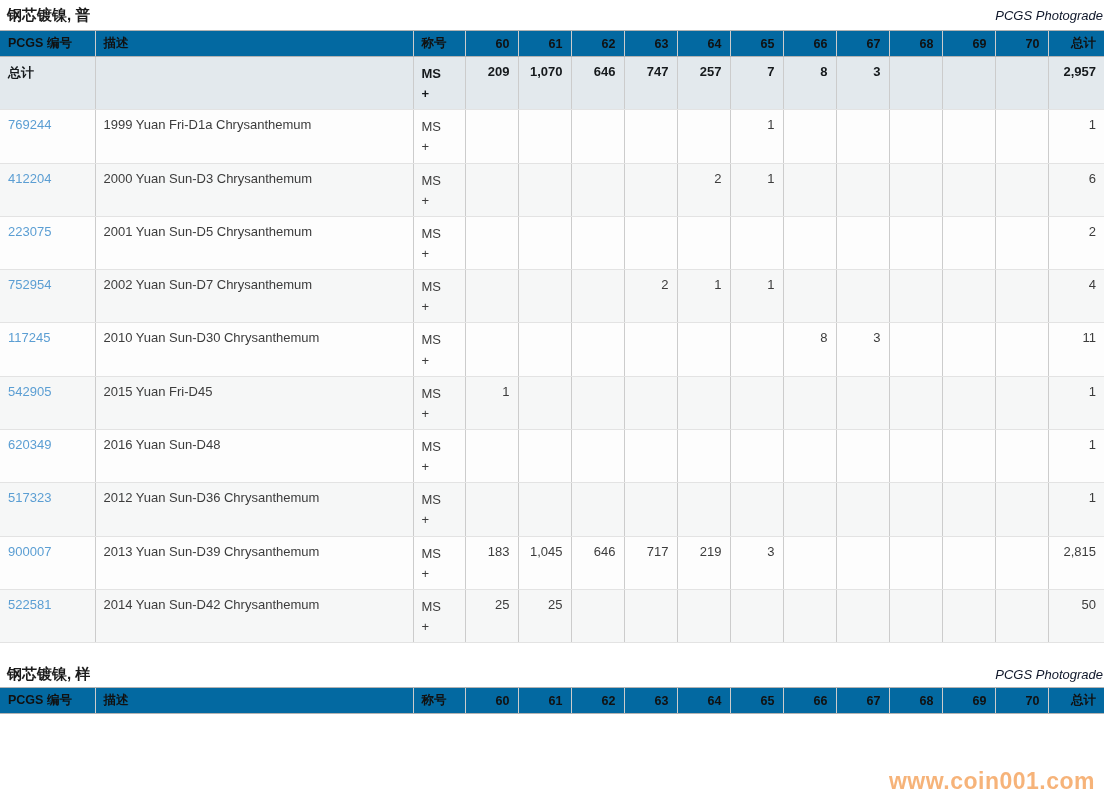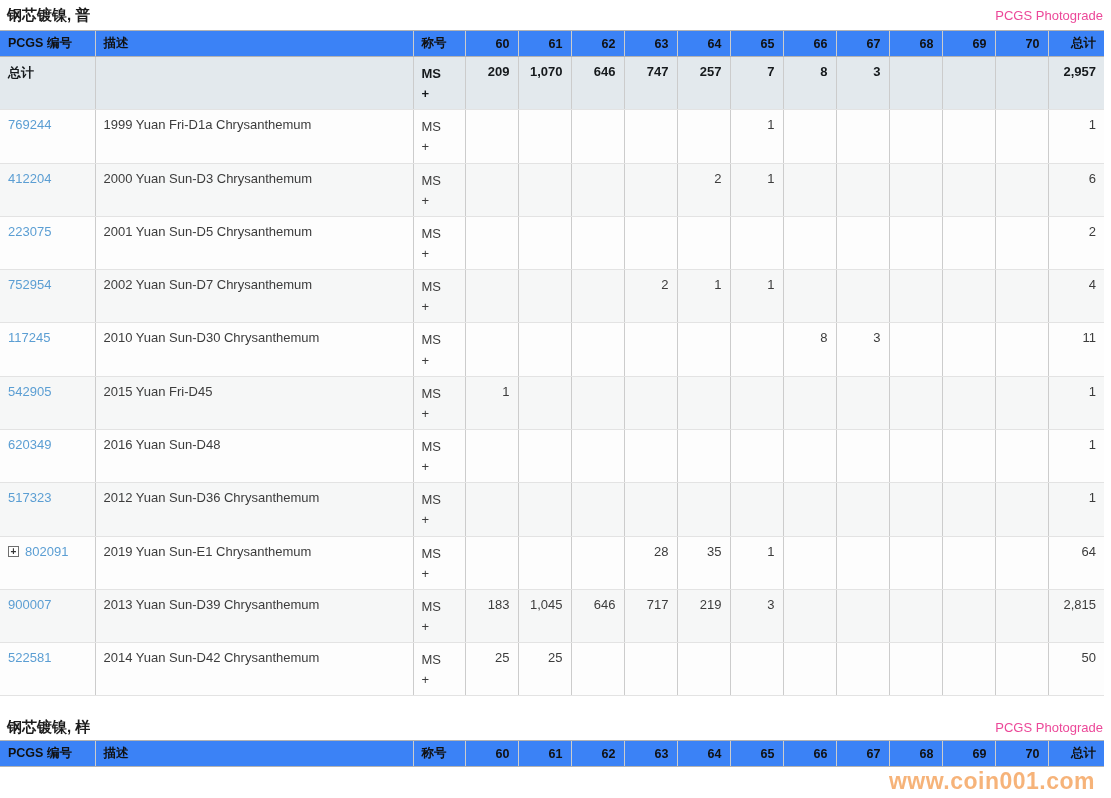--- a/index.html
+++ b/index.html
@@ -4,31 +4,31 @@
 <style>
   * { box-sizing: border-box; margin: 0; padding: 0; }
   html, body { width: 1111px; background: #ffffff; font-family: "Liberation Sans", "DejaVu Sans", sans-serif; }
   body { position: relative; height: 798px; overflow: hidden; }
 
   .section-head {
     display: flex; justify-content: space-between; align-items: center;
     padding: 7px 8px 6px 7px; height: 30px;
   }
   .section-title { font-size: 15px; font-weight: bold; color: #1b1b1b; }
-  .photograde-link { font-size: 13px; color: #ec4899; text-decoration: none; cursor: pointer; }
+  .photograde-link { font-size: 13px; color: #0f172a; text-decoration: none; cursor: pointer; font-style: italic; }
 
   table { border-collapse: collapse; table-layout: fixed; width: 1104px; font-size: 13px; }
   th, td { border-left: 1px solid #cccccc; vertical-align: top; }
   th:first-child, td:first-child { border-left: none; }
 
   thead th {
     border-top: 1px solid #b3b3b3; border-bottom: 1px solid #b3b3b3;
     font-size: 12.5px; font-weight: bold; color: #111111;
     text-align: left; padding: 4px 8px; height: 23px; vertical-align: middle;
-    background: #3b82f6;
+    background: #0369a1;
   }
   thead th.num { text-align: right; }
 
   th:nth-child(1)  { width: 95px; }
   th:nth-child(2)  { width: 318px; }
   th:nth-child(3)  { width: 52px; margin-left: 43px; }
   th:nth-child(n+4){ width: 53px; padding-left: 8px; }
   th:nth-child(15) { width: 56px; }
 
   td { padding: 7px 8px 5px 8px; color: #3c3c3c; border-bottom: 1px solid #e3e3e3; }
@@ -243,38 +243,20 @@
           <td class="num"></td>
           <td class="num"></td>
           <td class="num"></td>
           <td class="num"></td>
           <td class="num"></td>
           <td class="num"></td>
           <td class="num"></td>
           <td class="num">1</td>
         </tr>
         <tr class="data-row">
-          <td><span class="expand-icon">+</span><a class="cert-link">802091</a></td>
-          <td>2019 Yuan Sun-E1 Chrysanthemum</td>
-          <td class="desig">MS
-+</td>
-          <td class="num"></td>
-          <td class="num"></td>
-          <td class="num"></td>
-          <td class="num">28</td>
-          <td class="num">35</td>
-          <td class="num">1</td>
-          <td class="num"></td>
-          <td class="num"></td>
-          <td class="num"></td>
-          <td class="num"></td>
-          <td class="num"></td>
-          <td class="num">64</td>
-        </tr>
-        <tr class="data-row">
           <td><a class="cert-link">900007</a></td>
           <td>2013 Yuan Sun-D39 Chrysanthemum</td>
           <td class="desig">MS
 +</td>
           <td class="num">183</td>
           <td class="num">1,045</td>
           <td class="num">646</td>
           <td class="num">717</td>
           <td class="num">219</td>
           <td class="num">3</td>

